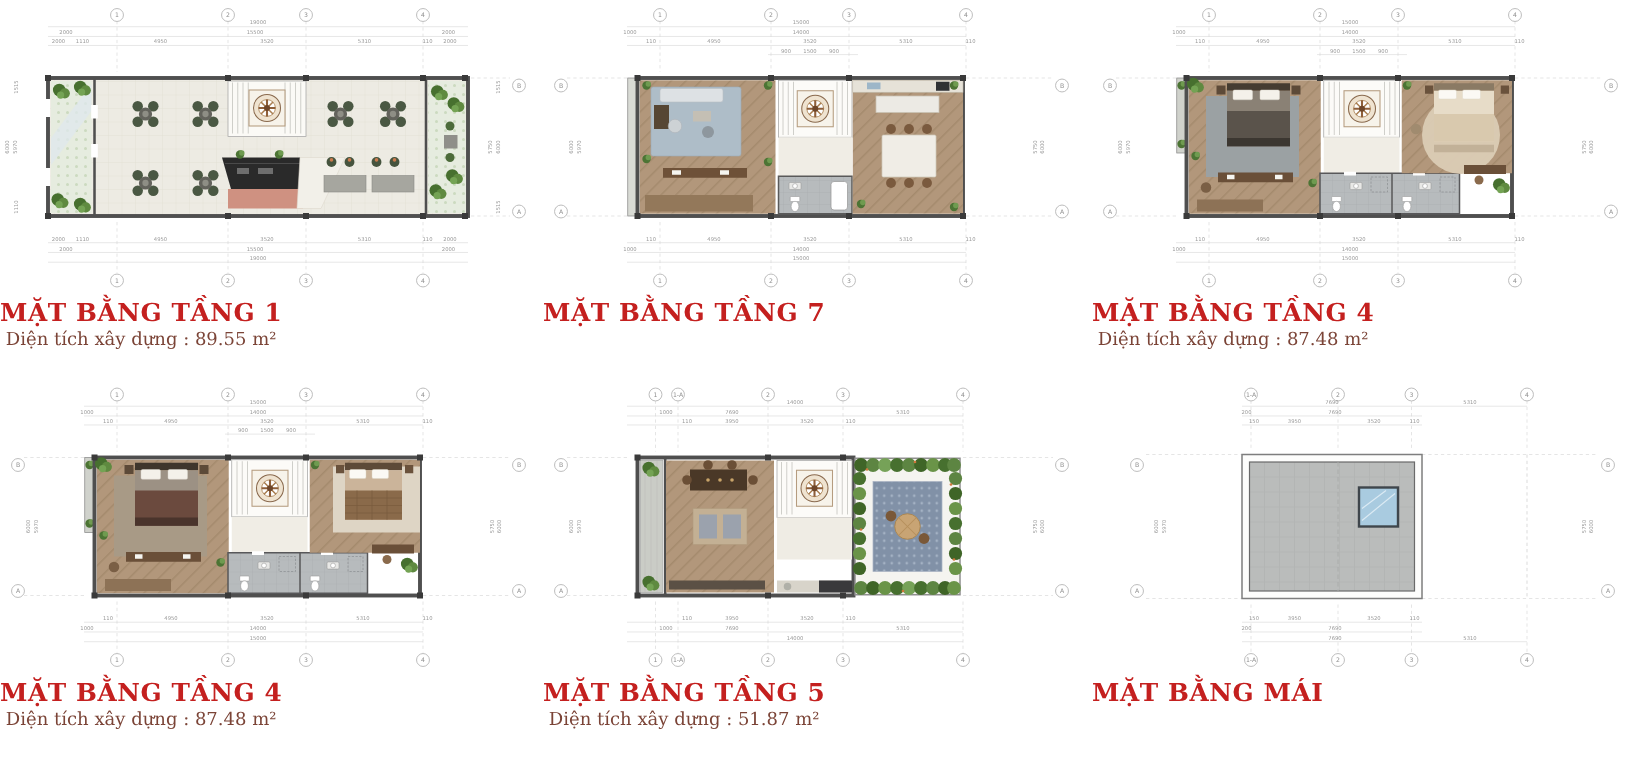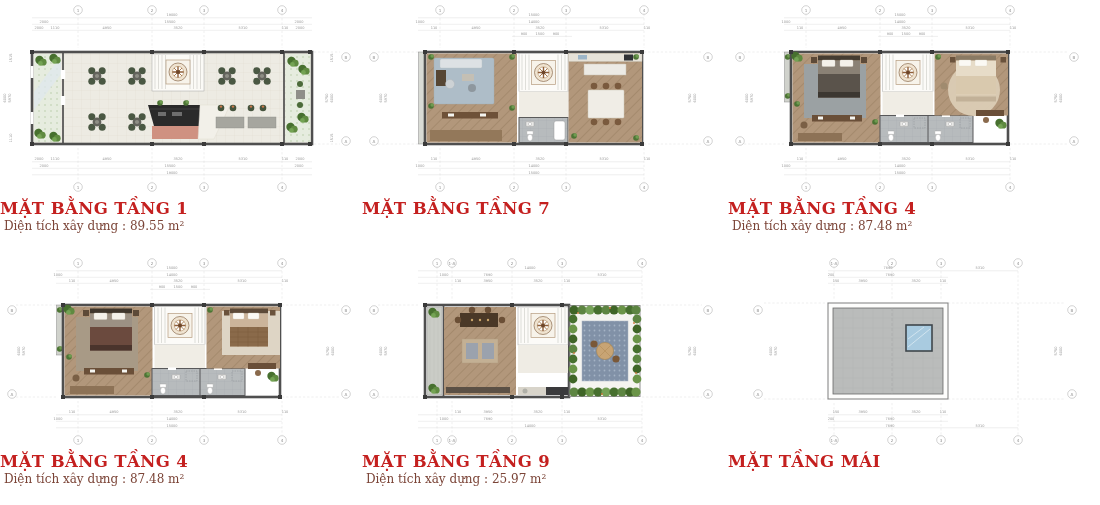--- a/index.html
+++ b/index.html
@@ -776,22 +776,22 @@
           <rect class="col" x="61" y="50" width="4" height="4"></rect>
             <rect class="col" x="148" y="50" width="4" height="4"></rect>
             <rect class="col" x="198" y="50" width="4" height="4"></rect>
           <rect class="col" x="61" y="142" width="4" height="4"></rect>
             <rect class="col" x="148" y="142" width="4" height="4"></rect>
             <rect class="col" x="198" y="142" width="4" height="4"></rect>
         </g>
       </g>
     </svg>
     <div class="caption">
-      <h3>MẶT BẰNG TẦNG 9</h3>
-      <p>Diện tích xây dựng : 25.97 m²</p>
+      <h3>MẶT BẰNG TẦNG 5</h3>
+      <p>Diện tích xây dựng : 51.87 m²</p>
     </div>
   </div>
 
   <div class="card">
     <svg class="plan" viewBox="0 0 360 195">
       <g>
         <path class="gdash" d="M106 14V46M164 14V46M213 14V46M290 14V46M106 150V182M164 150V182M213 150V182M290 150V182"></path>
         <path class="gdash" d="M36 50H100M220 50H336M36 146H100M220 146H336"></path>
         <path class="gdash2" d="M164 54V142M290 50V146"></path>
         <path class="dline" d="M100 17.8H290M100 24.3H220M100 30.3H220M100 161.8H220M100 168.3H220M100 174.8H290"></path>
@@ -848,18 +848,18 @@
         <rect x="100" y="50" width="120" height="96" fill="#fdfdfc" stroke="#7e7e7e" stroke-width="1"></rect>
         <rect x="105" y="55" width="110" height="86" fill="url(#roofT)" stroke="#6a6a6a" stroke-width=".8"></rect>
         <line x1="164" y1="55" x2="164" y2="141" stroke="#a8aaa9" stroke-width=".6" stroke-dasharray="3 2"></line>
         <g>
           <rect x="178" y="72" width="26" height="26" fill="#a9cbe0" stroke="#3f464c" stroke-width="1.6"></rect>
           <path d="M180 94L202 76M180 86L196 74" stroke="#e8f2f8" stroke-width=".8" opacity=".8"></path>
         </g>
       </g>
     </svg>
     <div class="caption">
-      <h3>MẶT TẦNG MÁI</h3>
+      <h3>MẶT BẰNG MÁI</h3>
       <p></p>
     </div>
   </div>
 
 </div>
 
 </body></html>

